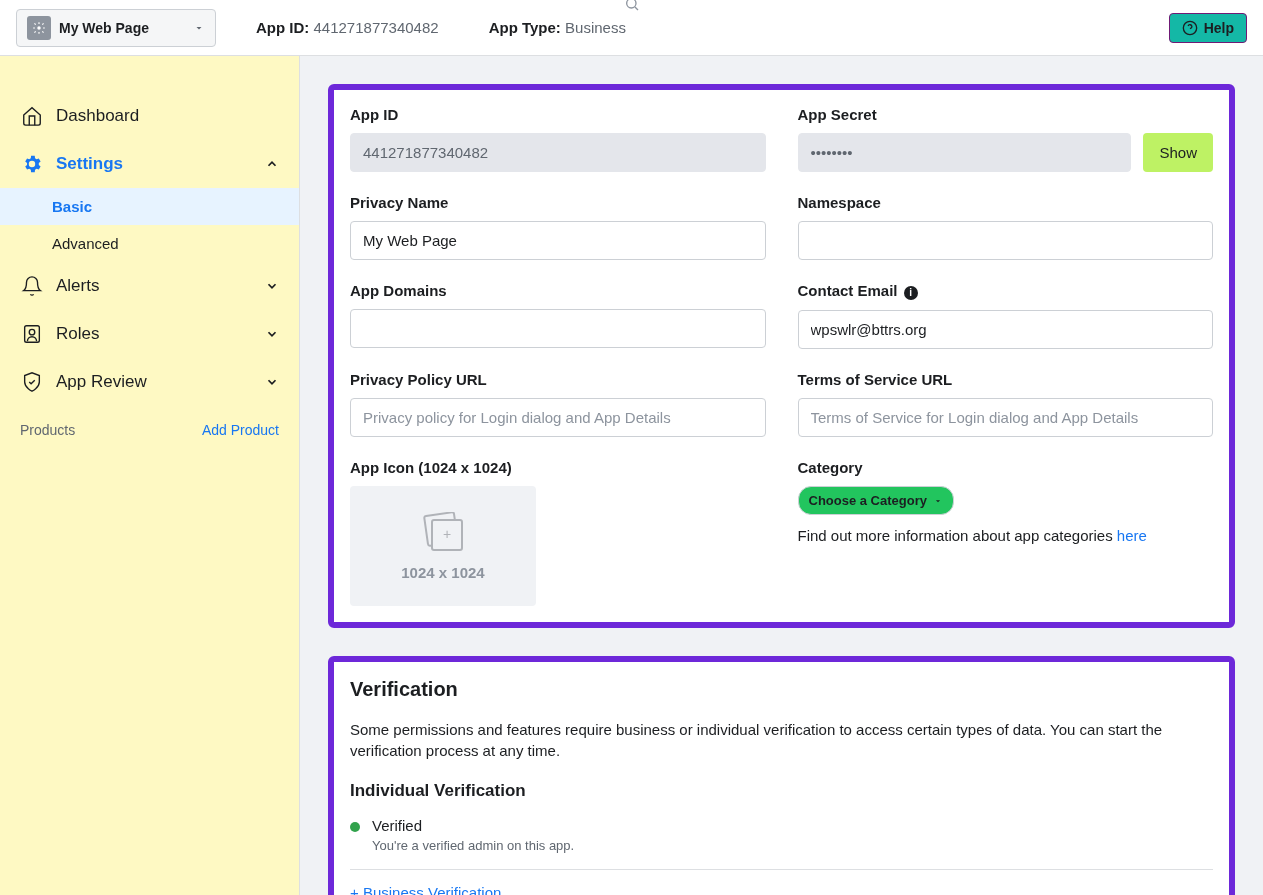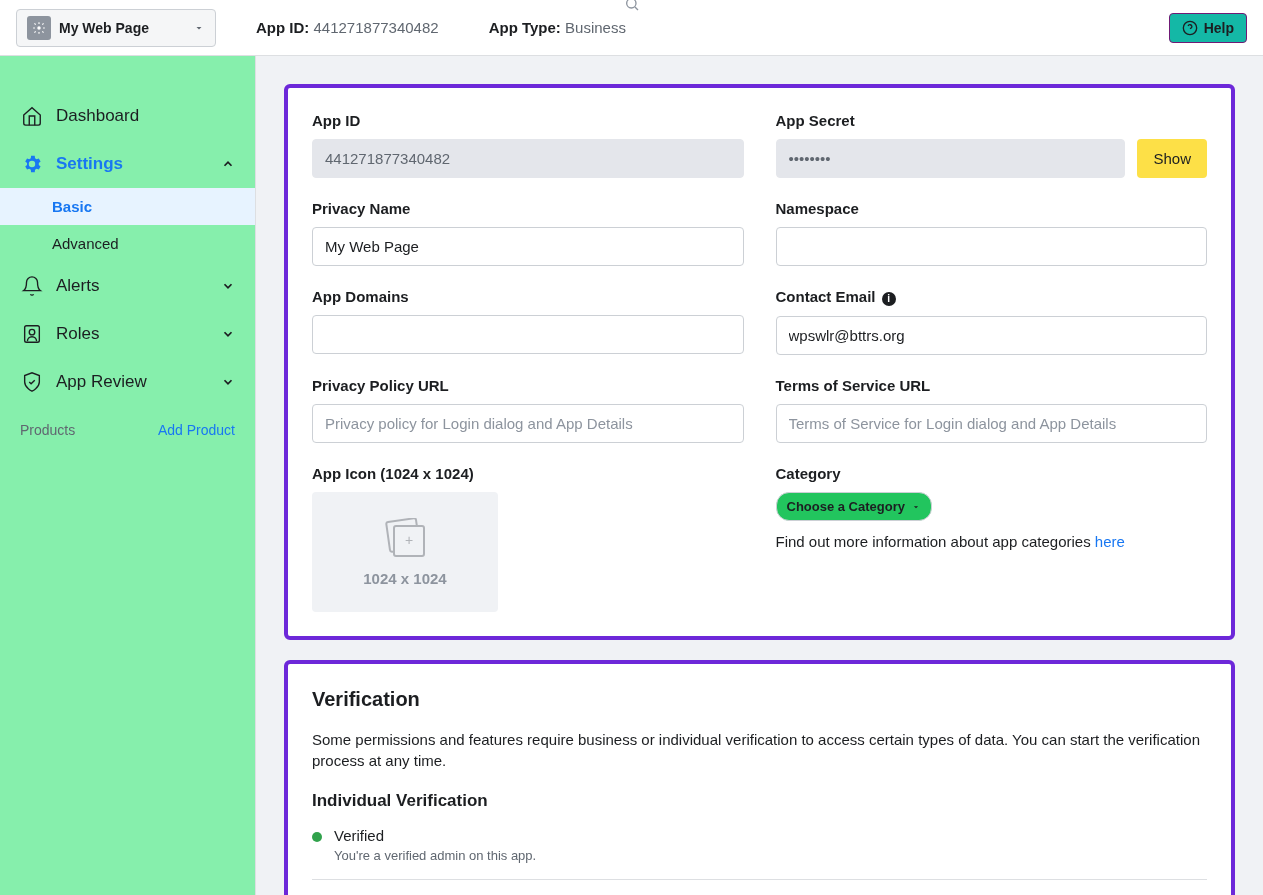--- a/index.html
+++ b/index.html
@@ -14,46 +14,46 @@
 .app-selector-chevron { color: #606770; }
 .header-info { margin-left: 40px; display: flex; align-items: center; gap: 50px; }
 .header-info-item { font-size: 15px; color: #1c1e21; }
 .header-info-item .label { font-weight: 700; }
 .header-info-item .value { font-weight: 400; color: #606770; }
 .search-icon-top { position: absolute; left: 50%; top: -4px; transform: translateX(-50%); color: #8d949e; }
 .help-btn { margin-left: auto; border: 1px solid #701a75; border-radius: 4px; padding: 6px 12px; background: #14b8a6; display: flex; align-items: center; gap: 6px; cursor: pointer; font-size: 14px; font-weight: 600; color: #1c1e21; }
 
 
 .layout { display: flex; height: calc(100vh - 56px); }
-.sidebar { width: 256px; background: #86efac; border-right: 1px solid #dddfe2; padding-top: 36px; }
+.sidebar { width: 300px; background: #fef9c3; border-right: 1px solid #dddfe2; padding-top: 36px; }
 .main { flex: 1; padding: 28px; overflow-y: auto; }
 
 
 .nav-item { display: flex; align-items: center; padding: 12px 20px; cursor: pointer; font-size: 17px; color: #1c1e21; }
 .nav-item.active { color: #1877f2; font-weight: 700; }
 .nav-item .nav-icon { width: 24px; height: 24px; margin-right: 12px; display: flex; align-items: center; justify-content: center; }
 .nav-item .nav-chevron { margin-left: auto; font-size: 13px; color: #1c1e21; }
 .nav-sub { padding-left: 52px; }
 .nav-sub-item { padding: 10px 0; font-size: 15px; color: #1c1e21; cursor: pointer; }
 .nav-sub-item.active { color: #1877f2; font-weight: 700; background: #e7f3ff; margin-left: -52px; padding-left: 52px; border-radius: 0; }
 .sidebar-products { display: flex; justify-content: space-between; padding: 16px 20px; font-size: 14px; color: #606770; }
 .sidebar-products a { color: #1877f2; text-decoration: none; cursor: pointer; }
 
 
-.card { background: #fff; border: 4px solid #6d28d9; border-radius: 6px; padding: 24px; margin-bottom: 20px; }
+.card { background: #fff; border: 6px solid #6d28d9; border-radius: 6px; padding: 16px; margin-bottom: 28px; }
 .form-row { display: flex; gap: 32px; margin-bottom: 22px; }
 .form-col { flex: 1; }
 .form-label { font-weight: 600; font-size: 15px; color: #1c1e21; margin-bottom: 10px; display: block; }
 .form-label .info-icon { display: inline-block; width: 14px; height: 14px; background: #1c1e21; color: #fff; border-radius: 50%; font-size: 10px; text-align: center; line-height: 14px; font-weight: 700; margin-left: 2px; }
 .form-input { width: 100%; border: 1px solid #ccd0d5; border-radius: 4px; padding: 10px 12px; font-size: 15px; color: #1c1e21; background: #fff; }
 .form-input::placeholder { color: #8d949e; }
 .form-input.disabled { background: #e4e6eb; color: #606770; border-color: #e4e6eb; }
 .secret-row { display: flex; gap: 12px; align-items: stretch; }
 .secret-row .form-input { flex: 1; }
-.show-btn { border: none; background: #fde047; border-radius: 4px; padding: 10px 16px; font-size: 15px; font-weight: 400; color: #1c1e21; cursor: pointer; }
+.show-btn { border: none; background: #bef264; border-radius: 4px; padding: 10px 16px; font-size: 15px; font-weight: 400; color: #1c1e21; cursor: pointer; }
 
 .app-icon-upload { width: 186px; height: 120px; background: #f0f2f5; border-radius: 4px; display: flex; flex-direction: column; align-items: center; justify-content: center; cursor: pointer; }
 .app-icon-upload svg { color: #b0b3b8; margin-bottom: 10px; }
 .app-icon-upload-text { color: #8d949e; font-size: 15px; font-weight: 600; }
 
 .category-select { display: inline-flex; align-items: center; border: 1px solid #ccd0d5; border-radius: 13px; padding: 6px 10px; background: #22c55e; font-size: 13px; font-weight: 700; color: #1c1e21; cursor: pointer; gap: 6px; }
 .category-hint { margin-top: 12px; font-size: 15px; color: #1c1e21; }
 .category-hint a { color: #1877f2; text-decoration: none; }
 
 

